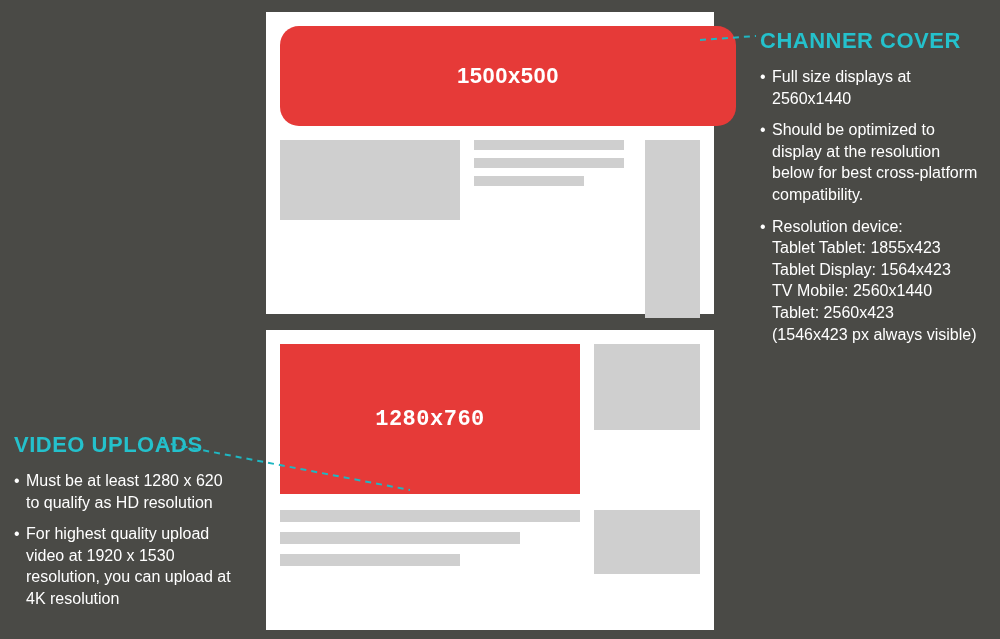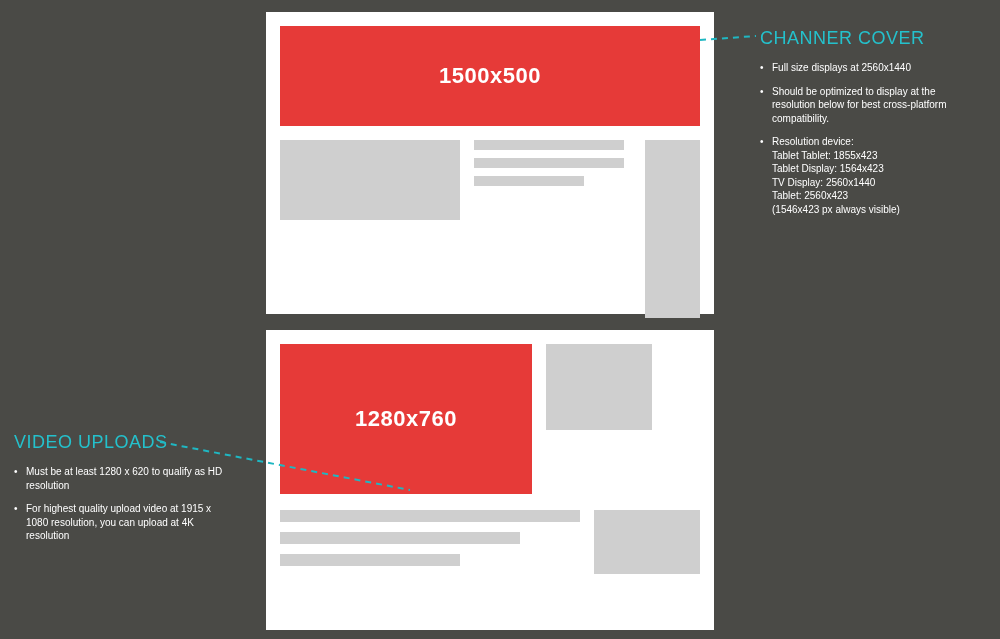--- a/index.html
+++ b/index.html
@@ -27,64 +27,64 @@
     background: #e63a38;
     color: #fff;
     font-weight: 800;
     font-size: 22px;
     text-align: center;
     display: flex;
     align-items: center;
     justify-content: center;
     letter-spacing: 0.5px;
   }
-  .banner-top { width: 420px; height: 100px; }
+  .banner-top { width: 456px; height: 100px; border-radius: 19px; }
   .row1 { margin-top: 14px; display: flex; gap: 14px; }
   .ph { background: #cfcfcf; }
   .ph-lg { width: 180px; height: 80px; }
   .tlines { display: flex; flex-direction: column; gap: 8px; }
   .tlines .ph { height: 10px; }
   .tw-150 { width: 150px; }
   .tw-110 { width: 110px; }
   .right-col { width: 55px; height: 178px; margin-left: auto; }
   .grid5 { margin-top: 14px; display: grid; grid-template-columns: repeat(5, 62px); gap: 10px; }
   .grid5 .ph { height: 38px; }
 
   
   .card-bot {
     left: 266px; top: 330px;
     width: 448px; height: 300px;
     padding: 14px;
   }
   .row-bot { display: flex; gap: 14px; }
-  .banner-bot { width: 252px; height: 150px; }
+  .banner-bot { width: 300px; height: 150px; font-family: Liberation Mono, monospace; }
   .side-box { width: 106px; height: 86px; }
   .bot-lines { margin-top: 16px; display: flex; gap: 14px; }
   .bot-lines .col1 { display: flex; flex-direction: column; gap: 10px; }
   .bot-lines .col1 .ph { height: 12px; }
   .bw-300 { width: 300px; }
   .bw-240 { width: 240px; }
   .bw-180 { width: 180px; }
   .side-box2 { width: 106px; height: 64px; margin-left:auto; }
 
   
   .anno {
     position: absolute;
     color: #fff;
   }
   .anno h2 {
     color: #24c1cc;
-    font-size: 18px;
-    font-weight: 400;
+    font-size: 22px;
+    font-weight: 700;
     letter-spacing: 0.5px;
     margin-bottom: 12px;
   }
   .anno ul { list-style: none; }
   .anno li {
-    font-size: 10px;
+    font-size: 16px;
     line-height: 1.35;
     margin-bottom: 10px;
     position: relative;
     padding-left: 12px;
     max-width: 220px;
   }
   .anno li::before {
     content: "•";
     position: absolute;
     left: 0;
@@ -156,32 +156,32 @@
 
   <div class="anno anno-right">
     <h2>CHANNER COVER</h2>
     <ul>
       <li>Full size displays at 2560x1440</li>
       <li>Should be optimized to display at the resolution below for best cross-platform compatibility.</li>
       <li>
         <span>Resolution device:</span><br>
         <span>Tablet Tablet: 1855x423</span><br>
         <span>Tablet Display: 1564x423</span><br>
-        <span>TV Display: 2560x1440</span><br>
+        <span>TV Mobile: 2560x1440</span><br>
         <span>Tablet: 2560x423</span><br>
         <span>(1546x423 px always visible)</span>
       </li>
     </ul>
   </div>
 
   <div class="anno anno-left">
     <h2>VIDEO UPLOADS</h2>
     <ul>
       <li>Must be at least 1280 x 620 to qualify as HD resolution</li>
-      <li>For highest quality upload video at 1915 x 1080 resolution, you can upload at 4K resolution</li>
+      <li>For highest quality upload video at 1920 x 1530 resolution, you can upload at 4K resolution</li>
     </ul>
   </div>
 
   <svg class="lines">
     <line x1="700" y1="40" x2="756" y2="36"></line>
     <line x1="160" y1="442" x2="410" y2="490"></line>
   </svg>
 
 </div>
 

